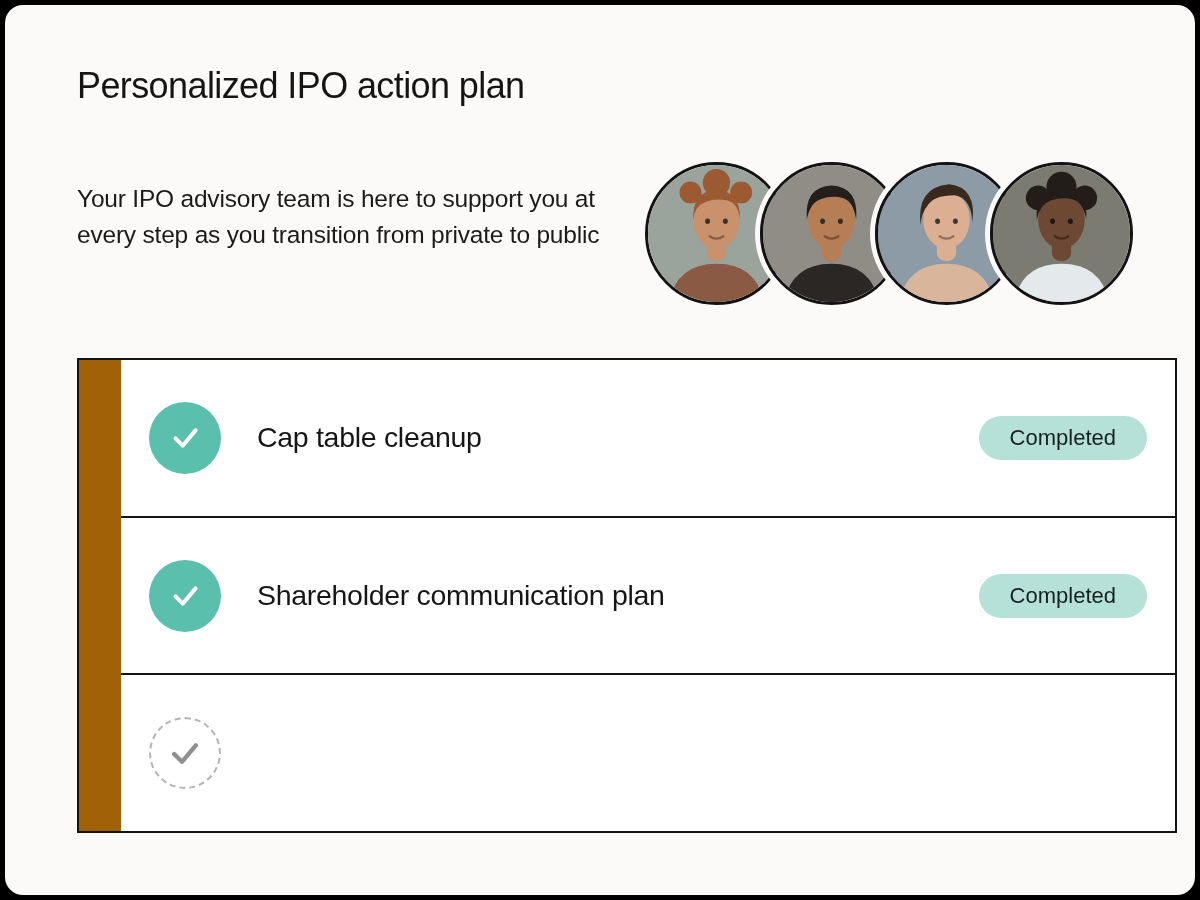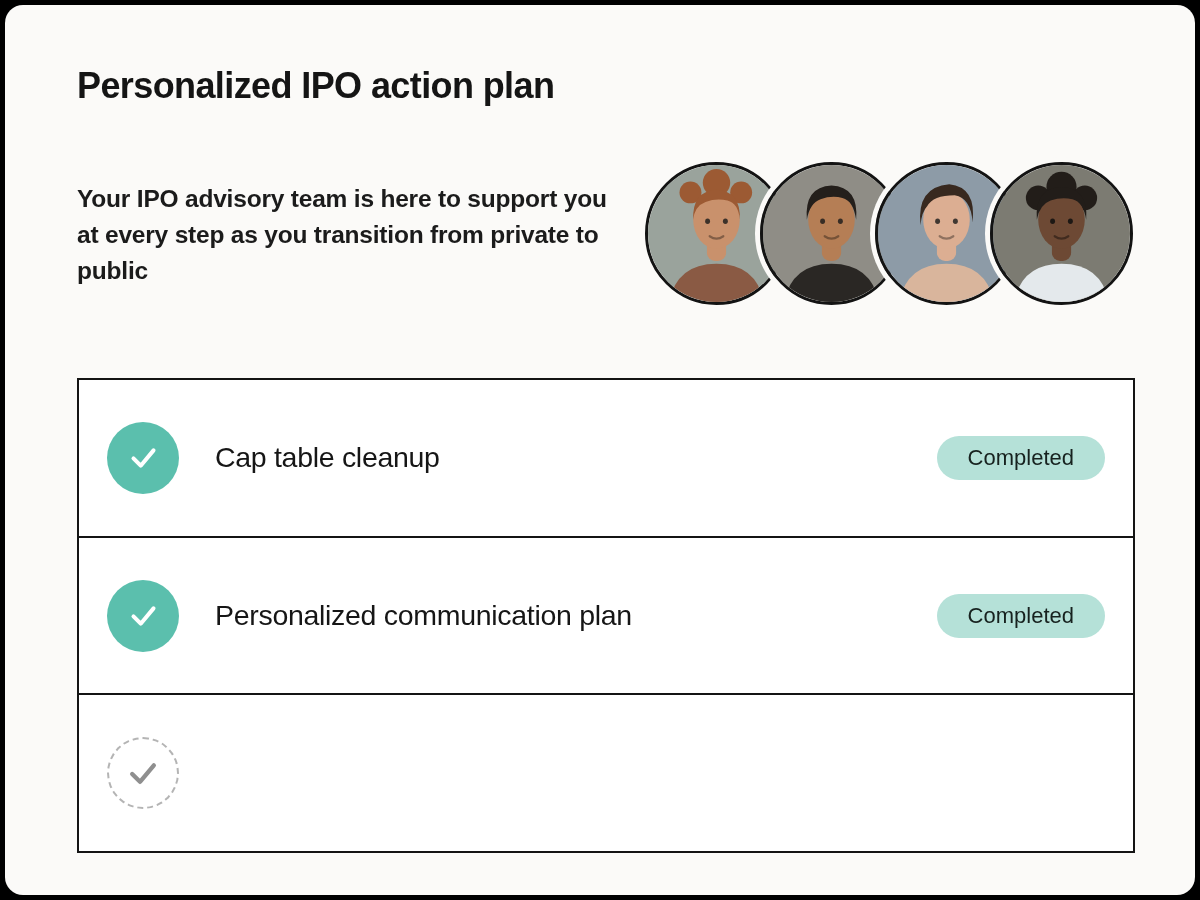--- a/index.html
+++ b/index.html
@@ -14,32 +14,32 @@
     position:absolute;
     inset:5px;
     background:#fbfaf8;
     border-radius:18px;
   }
   .page-title{
     position:absolute;
     left:72px; top:60px;
     margin:0;
     font-size:36px;
-    font-weight:700;
+    font-weight:400;
     letter-spacing:-0.6px;
     color:#151515;
   }
   .intro-text{
     position:absolute;
     left:72px; top:176px;
     width:530px;
     margin:0;
     font-size:24.5px;
     line-height:36px;
-    font-weight:700;
+    font-weight:400;
     letter-spacing:-0.2px;
     color:#1b1b1b;
   }
   .avatars{
     position:absolute;
     left:640px; top:157px;
     display:flex;
   }
   .avatar{
     position:relative;
@@ -52,26 +52,27 @@
   }
   .avatar + .avatar{ margin-left:-28px; }
   .avatar:nth-child(1){z-index:1}
   .avatar:nth-child(2){z-index:2}
   .avatar:nth-child(3){z-index:3}
   .avatar:nth-child(4){z-index:4}
   .avatar svg{display:block;width:100%;height:100%;}
 
   .task-table{
     position:absolute;
-    left:72px; top:373px;
+    left:72px; top:353px;
     width:1054px; height:471px;
-    background:#ec4899;
+    background:#a16207;
     border:2px solid #141414;
     display:flex;
     flex-direction:column;
+    padding-left:42px;
   }
   .task-row{
     flex:1 1 0;
     display:flex;
     align-items:center;
     padding:0 28px;
     background:#ffffff;
   }
   .task-row + .task-row{ border-top:2px solid #141414; }
 
@@ -191,21 +192,21 @@
       <span class="task-label">Cap table cleanup</span>
       <span class="badge badge--completed">Completed</span>
     </div>
 
     <div class="task-row">
       <span class="check-circle check-circle--done">
         <svg viewBox="0 0 24 24">
             <path d="M5.5 12.6 L10.2 17.3 L18.5 7.4"></path>
           </svg>
       </span>
-      <span class="task-label">Personalized communication plan</span>
+      <span class="task-label">Shareholder communication plan</span>
       <span class="badge badge--completed">Completed</span>
     </div>
 
     <div class="task-row">
       <span class="check-circle check-circle--pending">
         <svg viewBox="0 0 24 24">
             <path d="M5.5 12.6 L10.2 17.3 L18.5 7.4"></path>
           </svg>
       </span>
     </div>

